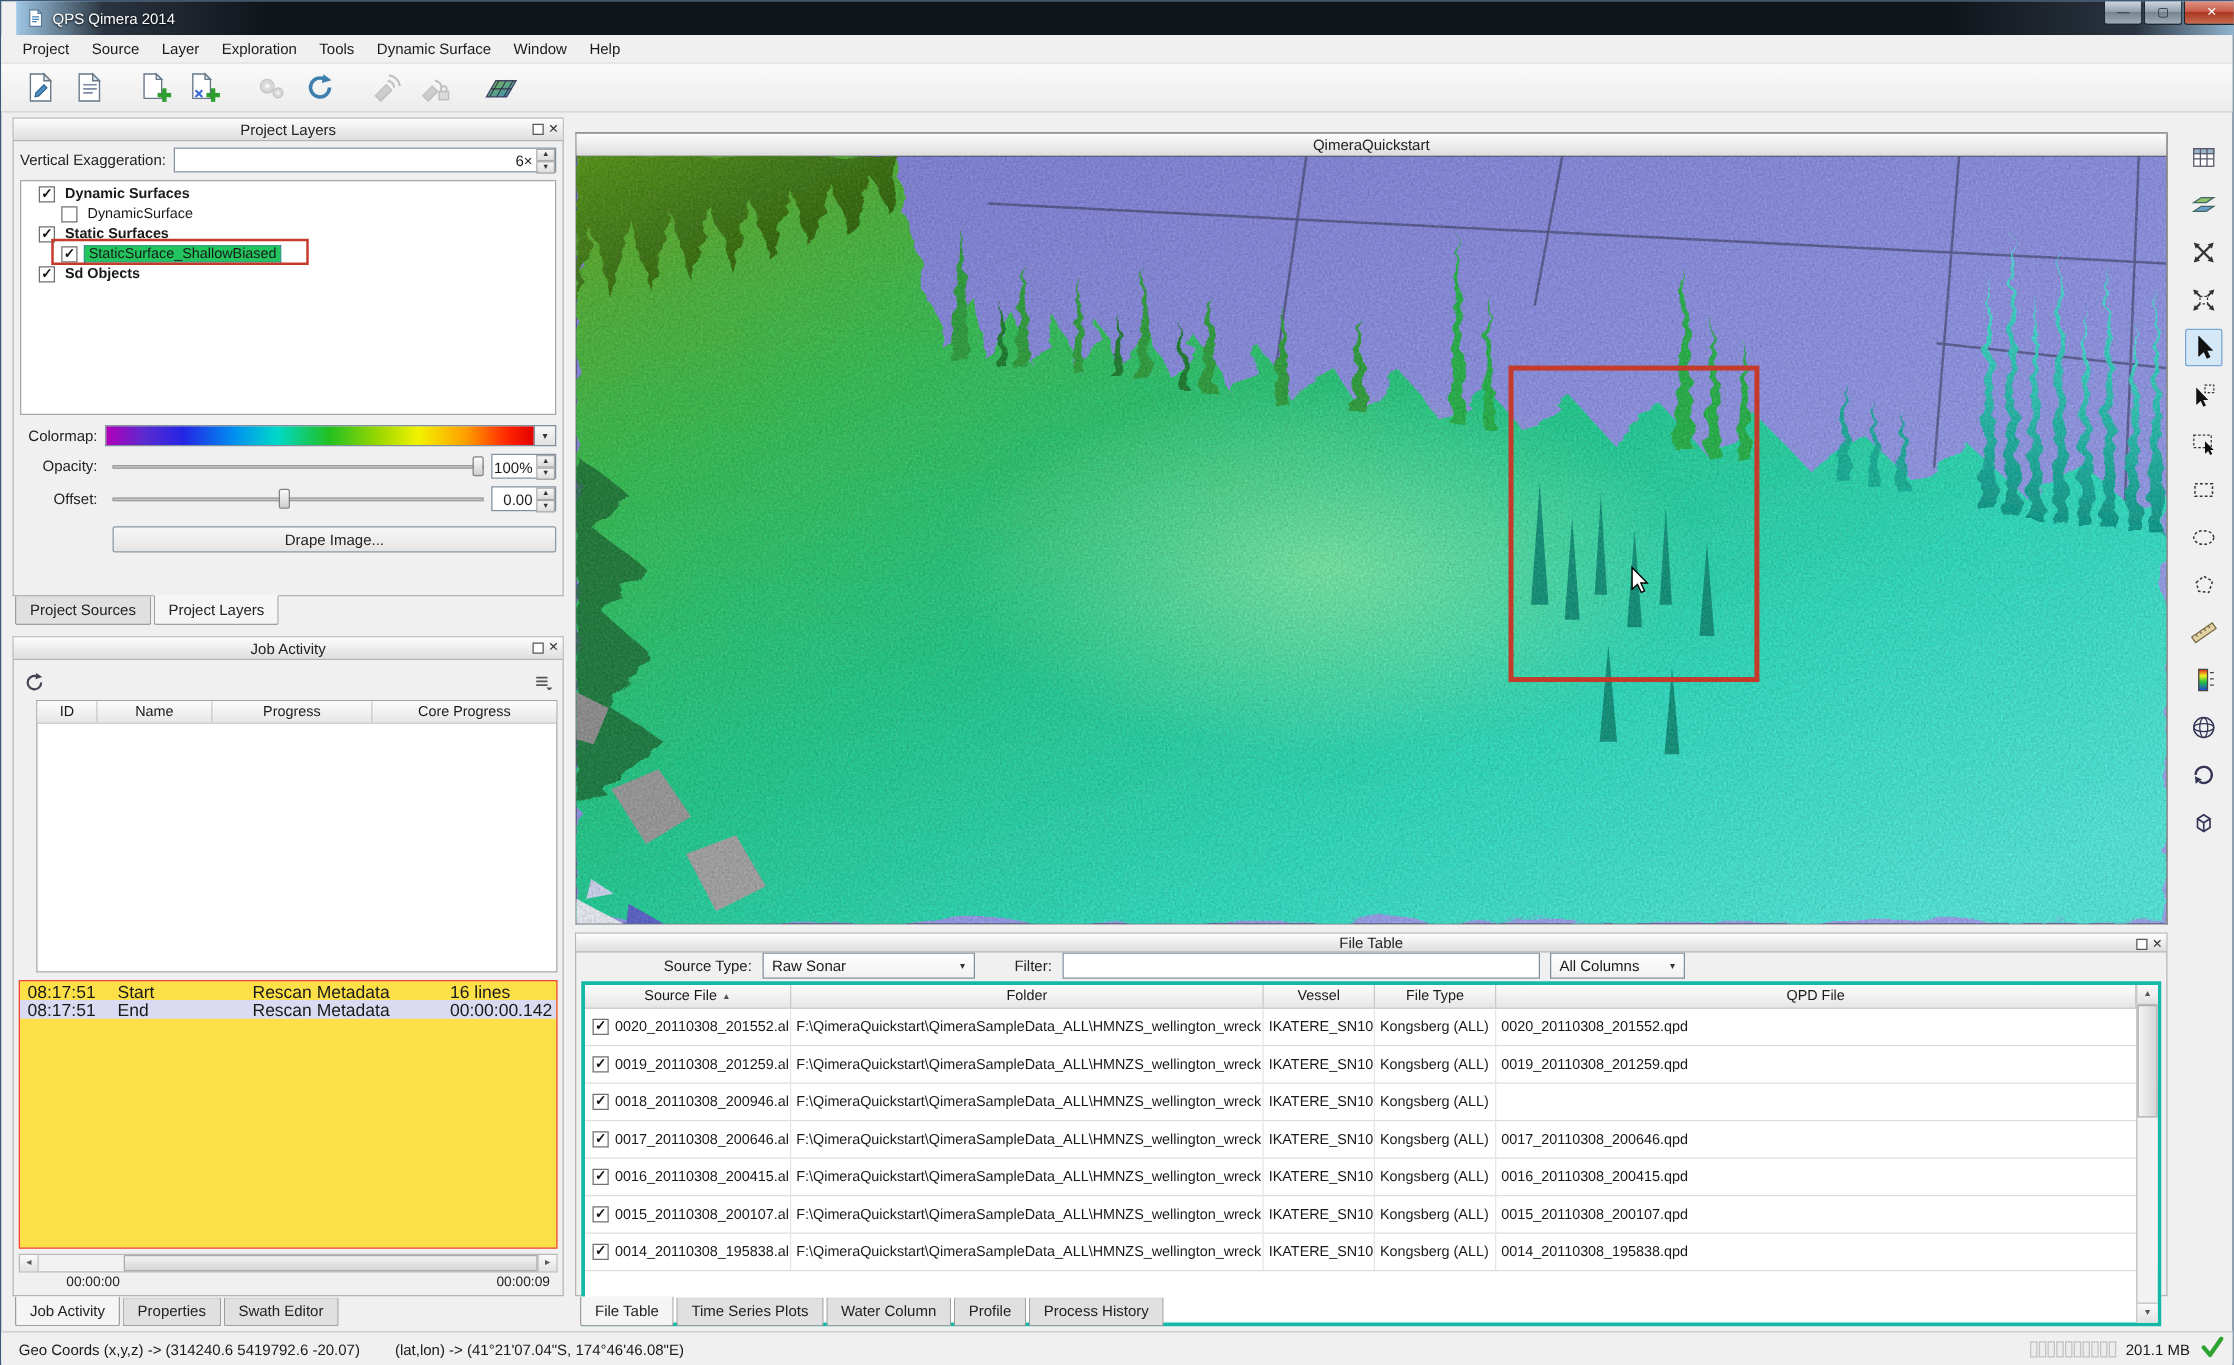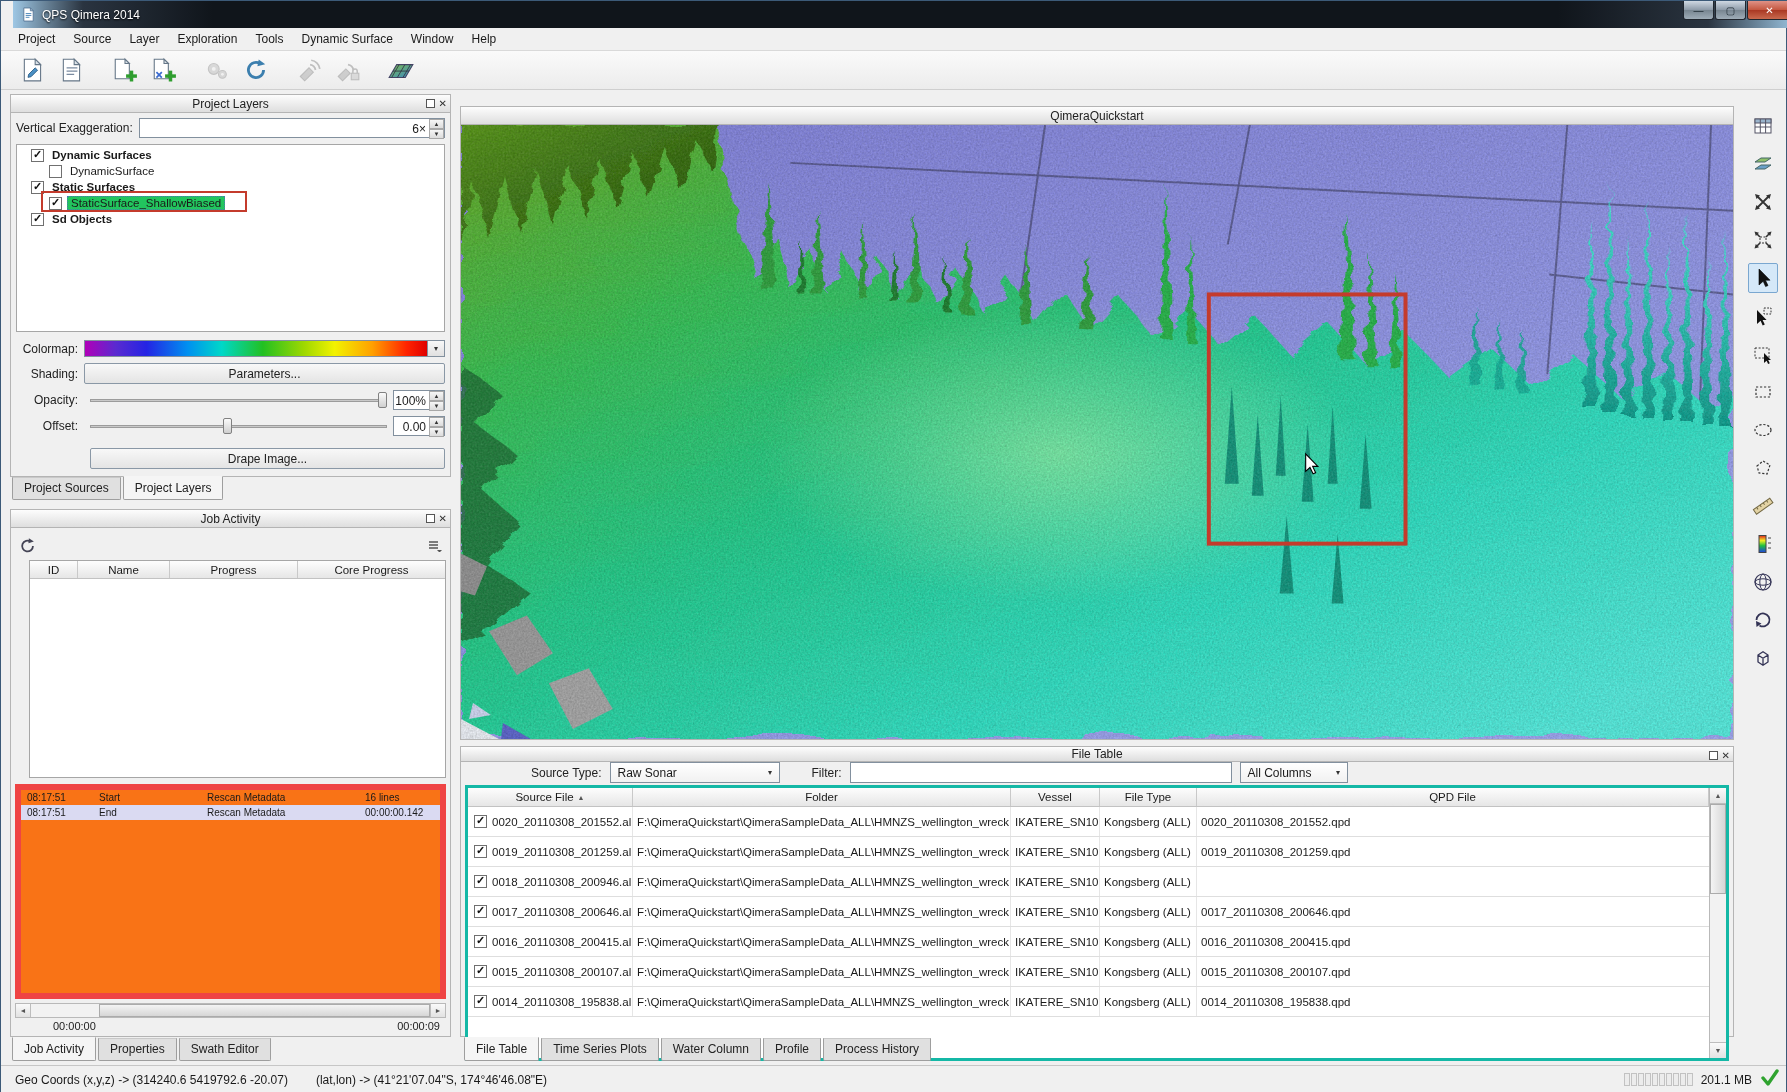--- a/index.html
+++ b/index.html
@@ -74,21 +74,21 @@
 
   
   .ja-dock { left:9px; top:508px; width:441px; height:528px; display:flex; flex-direction:column; }
   .ja-body { flex:1; display:flex; flex-direction:column; padding:4px; min-height:0; }
   .ja-toolbar { height:28px; display:flex; align-items:center; }
   .ja-menu-btn { margin-left:auto; width:22px; height:18px; border:1px solid transparent; display:flex; align-items:center; justify-content:center; font-size:9px; color:#444; }
   .ja-table { background:#fff; border:1px solid #a6a6a6; height:218px; flex:none;margin-left:14px; }
   .grid-hdr { display:flex; height:18px; background:linear-gradient(#fdfdfd,#e6e6e6); border-bottom:1px solid #c2c2c2; font-size:11.5px; }
   .grid-hdr > div { border-right:1px solid #c9c9c9; display:flex; align-items:center; justify-content:center; }
   .ja-c1 { width:48px; } .ja-c2 { width:92px; } .ja-c3 { width:128px; } .ja-c4 { flex:1; border-right:none !important; }
-  .ja-log { background:#f97316; border:6px solid #ef4444; flex:1; margin-top:6px; font-size:10px; overflow:hidden; min-height:0; }
+  .ja-log { background:#fde047; border:1px solid #ef4444; flex:1; margin-top:6px; font-size:14px; overflow:hidden; min-height:0; }
   .log-row { display:grid; grid-template-columns:72px 108px 158px 1fr; height:15px; align-items:center; padding-left:6px; }
   .log-row.hl { background:#dadaf2; }
   .hscroll { height:15px; margin-top:4px; display:flex; border:1px solid #b9b9b9; background:#f2f2f2; }
   .hs-btn { width:15px; background:linear-gradient(#fafafa,#e2e2e2); border-right:1px solid #bdbdbd; font-size:7px; color:#555; display:flex; align-items:center; justify-content:center; }
   .hs-btn.r { border-right:none; border-left:1px solid #bdbdbd; }
   .hs-track { flex:1; position:relative; }
   .hs-thumb { position:absolute; left:17%; right:0; top:0; bottom:0; background:linear-gradient(#f4f4f4,#d6d6d6); border:1px solid #ababab; }
   .ja-times { display:flex; font-size:11px; color:#222; margin-top:2px; padding:0 6px 0 38px; }
   .ja-times .right { margin-left:auto; }
 
@@ -300,24 +300,20 @@
           <span class="cb checked"></span>
           <span class="tlabel">Sd Objects</span>
         </div>
         <div class="tree-annot"></div>
       </div>
 
       <div class="row-flex">
         <span class="lab lab-r">Colormap:</span>
         <div class="swatch"></div>
         <div class="combo-arrow-btn">▾</div>
-      </div>
-      <div class="row-flex">
-        <span class="lab lab-r">Shading:</span>
-        <div class="qbtn flex1">Parameters...</div>
       </div>
       <div class="row-flex">
         <span class="lab lab-r">Opacity:</span>
         <div class="slider">
           <div class="groove"></div>
             <div class="handle" style="right:2px"></div>
         </div>
         <div class="spin spin-sm">
           <span class="val">100%</span>
           <span class="arrows">

